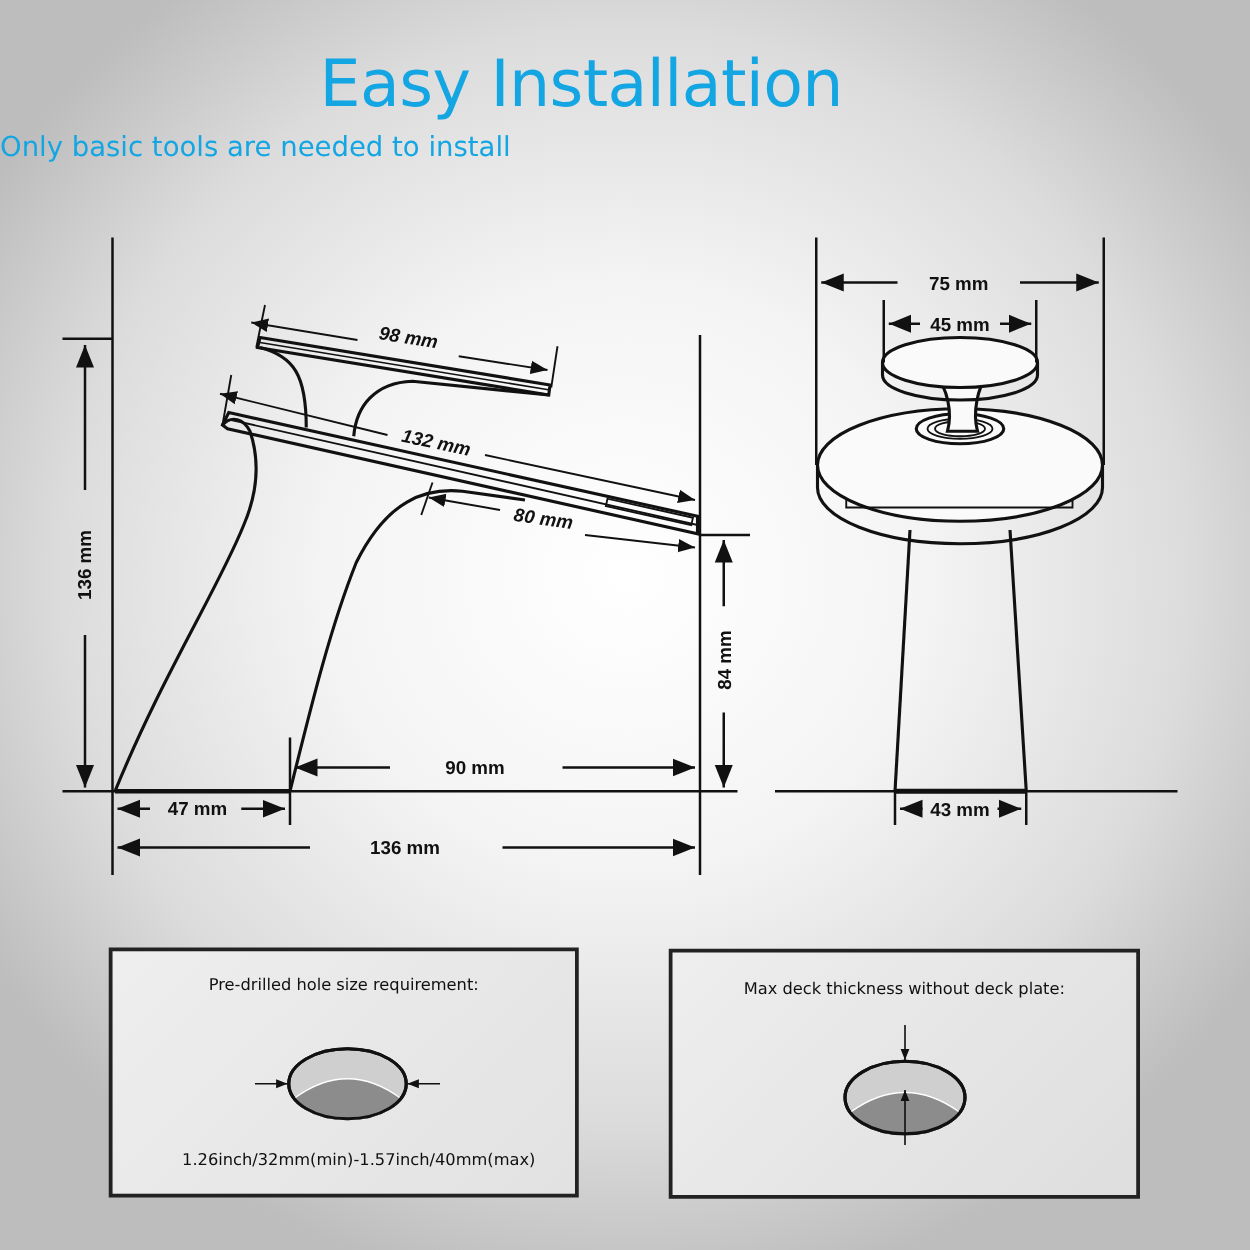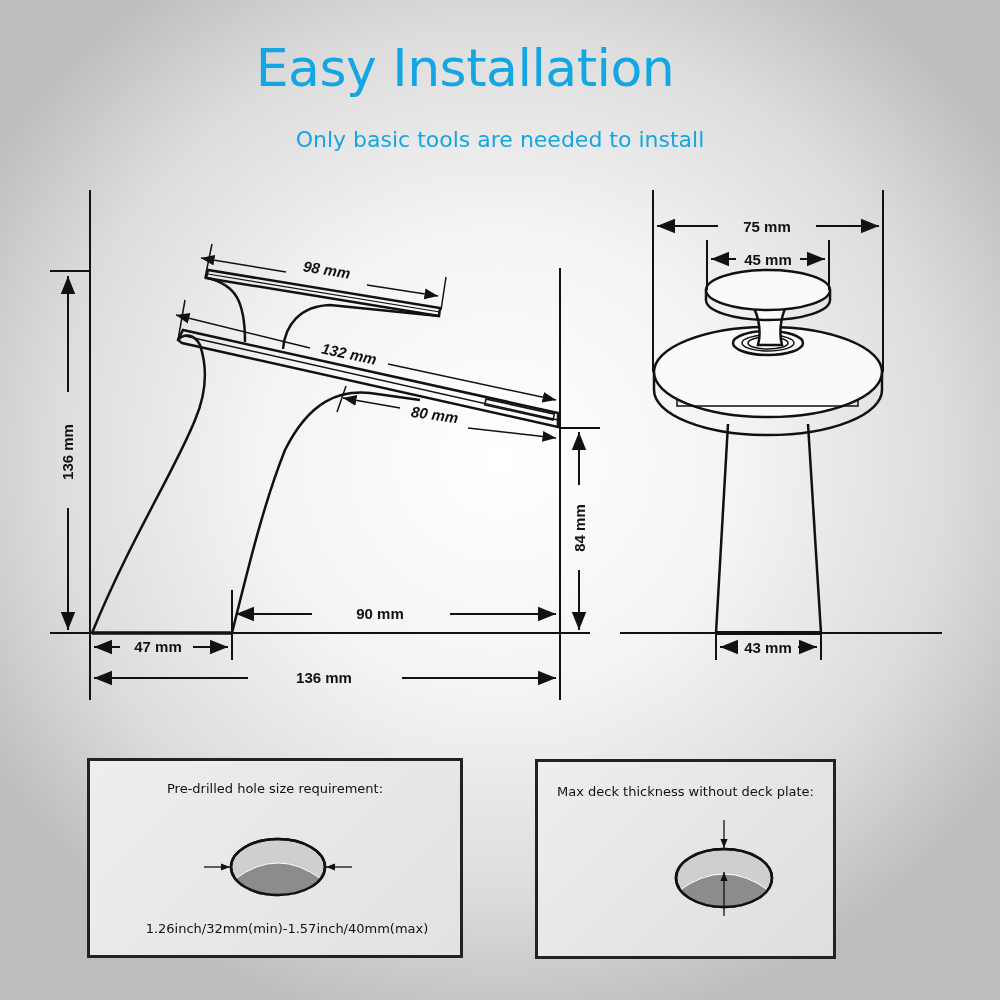--- a/index.html
+++ b/index.html
@@ -1,22 +1,22 @@
 <!DOCTYPE html>
 <html><head>
 <meta charset="utf-8">
 <style>
   html,body{margin:0;padding:0;}
   body{width:1000px;height:1000px;overflow:hidden;position:relative;
     background:radial-gradient(ellipse 60% 58% at 50% 46%, #ffffff 0%, #f4f4f4 40%, #dcdcdc 75%, #bdbdbd 100%);
     font-family:"Liberation Sans",sans-serif;}
   .title{position:absolute;left:0;width:930px;top:36px;text-align:center;color:#14a6e3;
     font-family:"DejaVu Sans",sans-serif;font-size:52px;line-height:64px;letter-spacing:-0.5px;}
-  .subtitle{position:absolute;left:0;width:1000px;top:104px;text-align:center;color:#14a6e3;
-    font-family:"DejaVu Sans",sans-serif;font-size:22px;line-height:30px;margin-top:21px;}
+  .subtitle{position:absolute;left:0;width:1000px;top:104px;color:#14a6e3;
+    font-family:"DejaVu Sans",sans-serif;font-size:22px;line-height:30px;}
   svg.dwg{position:absolute;left:0;top:0;width:1000px;height:1000px;}
   .dim text{font-family:"Liberation Sans",sans-serif;font-size:15px;fill:#111;}
   .panel{position:absolute;border:3px solid #222;box-sizing:border-box;padding-left:48px;}
   .panel-title{position:absolute;left:0;width:100%;text-align:center;font-family:"DejaVu Sans",sans-serif;font-size:13px;color:#111;}
   .panel-caption{position:absolute;left:12px;width:100%;text-align:center;font-family:"DejaVu Sans",sans-serif;font-size:13px;color:#111;}
   .panel-icon{position:absolute;}
 </style>
 </head>
 <body>
 
@@ -145,21 +145,21 @@
     </defs>
     <ellipse cx="188" cy="38" rx="47" ry="28" fill="#cfcfcf" stroke="#111" stroke-width="2.5"></ellipse>
     <path d="M145,50 Q188,18 231,50 A47,28 0 0 1 145,50 Z" fill="#8c8c8c" stroke="#fff" stroke-width="1"></path>
     <ellipse cx="188" cy="38" rx="47" ry="28" fill="none" stroke="#111" stroke-width="2.5"></ellipse>
     <line x1="114" y1="38" x2="140" y2="38" stroke="#111" stroke-width="1.3" marker-end="url(#ah2)"></line>
     <line x1="262" y1="38" x2="236" y2="38" stroke="#111" stroke-width="1.3" marker-end="url(#ah2)"></line>
   </svg>
   <div class="panel-caption" style="top:160px;">1.26inch/32mm(min)-1.57inch/40mm(max)</div>
 </div>
 
-<div class="panel" style="left:535px;top:759px;width:301px;height:200px;background:linear-gradient(135deg,#eeeeee,#dedede);">
+<div class="panel" style="left:535px;top:759px;width:377px;height:200px;background:linear-gradient(135deg,#eeeeee,#dedede);">
   <div class="panel-title" style="top:22px;">Max deck thickness without deck plate:</div>
   <svg class="panel-icon" width="377" height="110" style="left:0;top:48px;" viewBox="0 0 377 110">
     <defs>
       <marker id="ah3" viewBox="0 0 10 10" refX="10" refY="5" markerWidth="7" markerHeight="7" orient="auto">
         <path d="M0,1 L10,5 L0,9 z" fill="#111"></path>
       </marker>
     </defs>
     <ellipse cx="186" cy="68" rx="48" ry="29" fill="#cfcfcf" stroke="#111" stroke-width="2.5"></ellipse>
     <path d="M142,80 Q186,48 230,80 A48,29 0 0 1 142,80 Z" fill="#8c8c8c" stroke="#fff" stroke-width="1"></path>
     <ellipse cx="186" cy="68" rx="48" ry="29" fill="none" stroke="#111" stroke-width="2.5"></ellipse>

